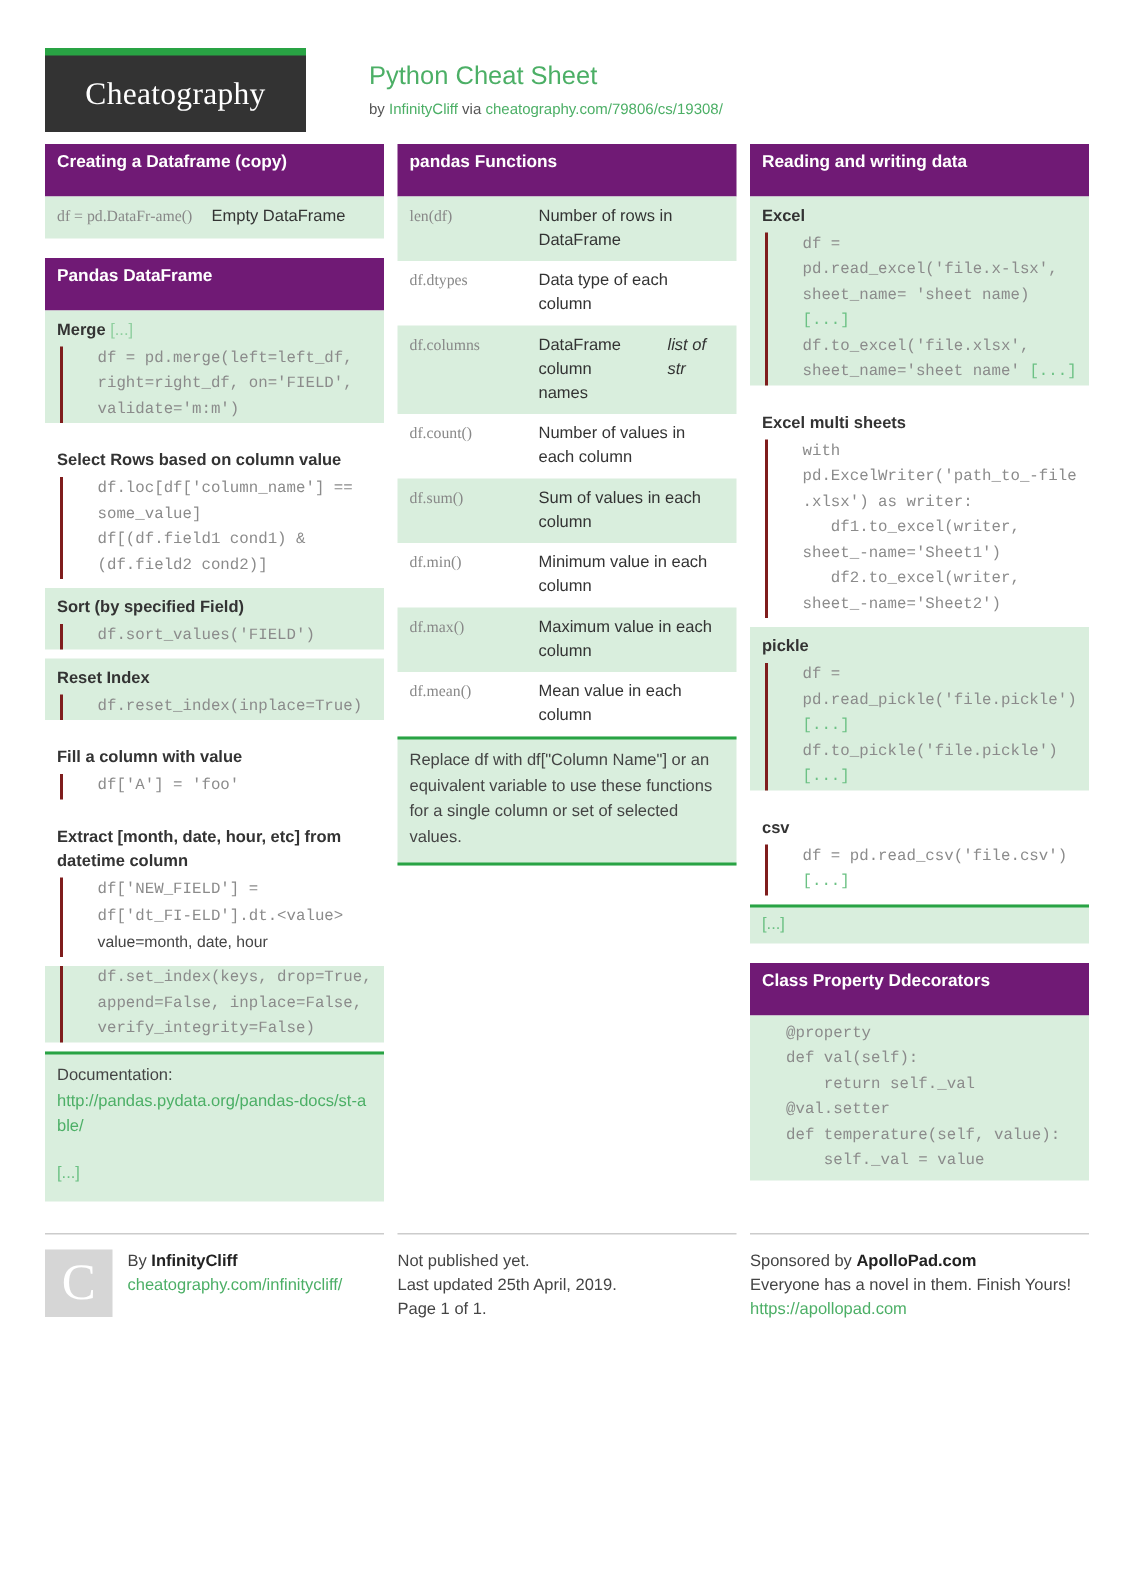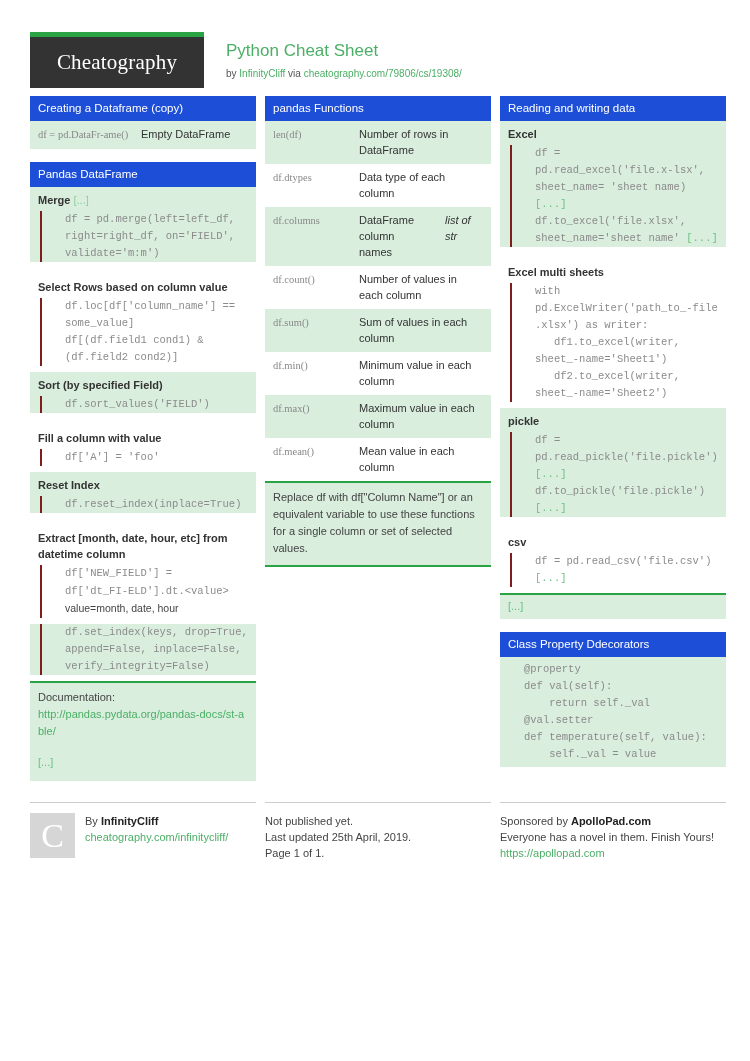--- a/index.html
+++ b/index.html
@@ -5,21 +5,21 @@
   * { box-sizing: border-box; margin: 0; padding: 0; }
   html, body {
     width: 750px; height: 1061px;
     background: #ffffff;
     font-family: "Liberation Sans", sans-serif;
     color: #333333;
   }
   .page { width: 750px; height: 1061px; position: relative; padding: 0 30px; }
 
   
-  .header { display: flex; align-items: flex-start; padding-top: 32px; height: 78px; }
+  .header { display: flex; align-items: flex-start; padding-top: 32px; height: 78px; gap: 20px; }
   .logo-box {
     width: 174px; height: 56px;
     background: #333333;
     border-top: 5px solid #29a344;
     display: flex; align-items: center; justify-content: center;
     flex: 0 0 auto;
   }
   .logo-text {
     font-family: "Liberation Serif", serif;
     color: #ffffff; font-size: 21px; letter-spacing: .2px;
@@ -29,23 +29,23 @@
   .byline { font-size: 10px; color: #555; line-height: 19px; padding-top: 3px; }
   .byline a, .link { color: #4caf66; text-decoration: none; }
   .byline .author { color: #4caf66; }
 
   
   .columns { display: flex; gap: 9px; padding-top: 18px; }
   .col { width: 226px; flex: 0 0 226px; }
 
   .block { margin-bottom: 13px; background: #ffffff; }
   .block-title {
-    background: #1d4ed8; color: #ffffff;
-    font-size: 11.5px; font-weight: normal;
-    padding: 5px 8px 6px 8px; line-height: 14px;
+    background: #701a75; color: #ffffff;
+    font-size: 11.5px; font-weight: bold;
+    padding: 5px 8px 16px 8px; line-height: 14px;
   }
 
   
   .row { padding: 5px 8px 6px 8px; line-height: 16px; font-size: 11px; }
   .row.alt { background: #d9eedd; }
   .row.plain { background: #ffffff; }
 
   
   .kv { display: flex; gap: 8px; }
   .kv .k { flex: 0 0 95px; }
@@ -159,28 +159,28 @@
           <div class="sub">Select Rows based on column value</div>
           <div class="code">df.loc[df['column_name'] == some_value]
 df[(df.field1 cond1) &amp; (df.field2 cond2)]</div>
         </div>
 
         <div class="sec alt">
           <div class="sub">Sort (by specified Field)</div>
           <div class="code">df.sort_values('FIELD')</div>
         </div>
 
+        <div class="sec alt">
+          <div class="sub">Reset Index</div>
+          <div class="code">df.reset_index(inplace=True)</div>
+        </div>
+
         <div class="sec plain">
           <div class="sub">Fill a column with value</div>
           <div class="code">df['A'] = 'foo'</div>
-        </div>
-
-        <div class="sec alt">
-          <div class="sub">Reset Index</div>
-          <div class="code">df.reset_index(inplace=True)</div>
         </div>
 
         <div class="sec plain">
           <div class="sub">Extract [month, date, hour, etc] from datetime column</div>
           <div class="code"><span>df['NEW_FIELD'] = df['dt_FI‑ELD'].dt.&lt;value&gt;</span><span class="plainw"> value=month, date, hour</span></div>
         </div>
 
         <div class="sec alt">
           <div class="code">df.set_index(keys, drop=True, append=False, inplace=False, verify_integrity=False)</div>
         </div>

